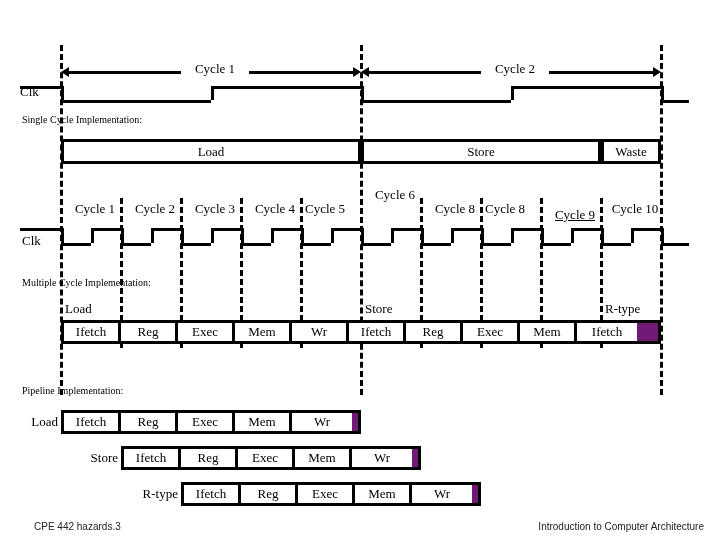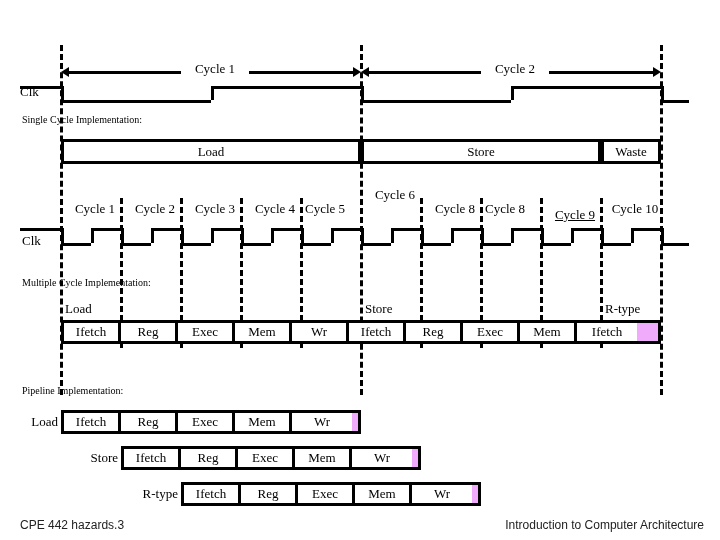--- a/index.html
+++ b/index.html
@@ -68,41 +68,42 @@
     font-size:13px;
     color:#000;
     display:flex;align-items:center;justify-content:center;
     white-space:nowrap;
     overflow:hidden;
   }
   .strip{
     position:absolute;
     box-sizing:border-box;
     border:3px solid #000;
-    background:#f0abfc;
+    background:#701a75;
     display:flex;
   }
   .strip .cell{
     box-sizing:border-box;
     border-right:3px solid #000;
     display:flex;align-items:center;justify-content:center;
     font-family:"Liberation Serif", serif;
     font-size:13px;
     background:#fff;
     white-space:nowrap;
   }
   .strip .cell:last-child{border-right:none;}
 
   
   .footer{
     position:absolute;bottom:8px;
     font-family:"Liberation Sans", sans-serif;
-    font-size:12px;
+    font-size:10px;
     color:#222;
     white-space:nowrap;
+    margin-left:14px;
   }
   .footer.left{left:20px;}
   .footer.right{right:16px;}
 </style>
 </head>
 <body>
 
 <div id="slide">
 
 

